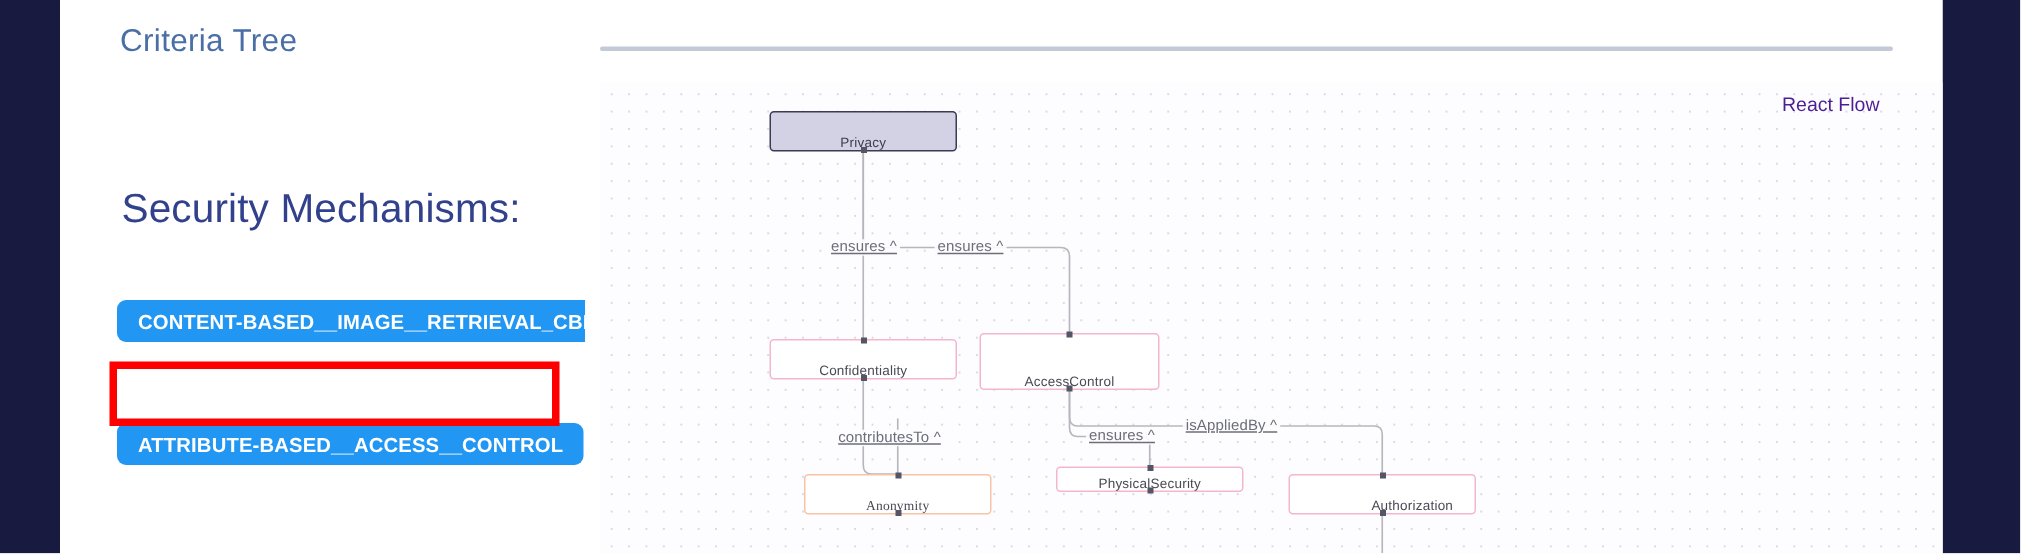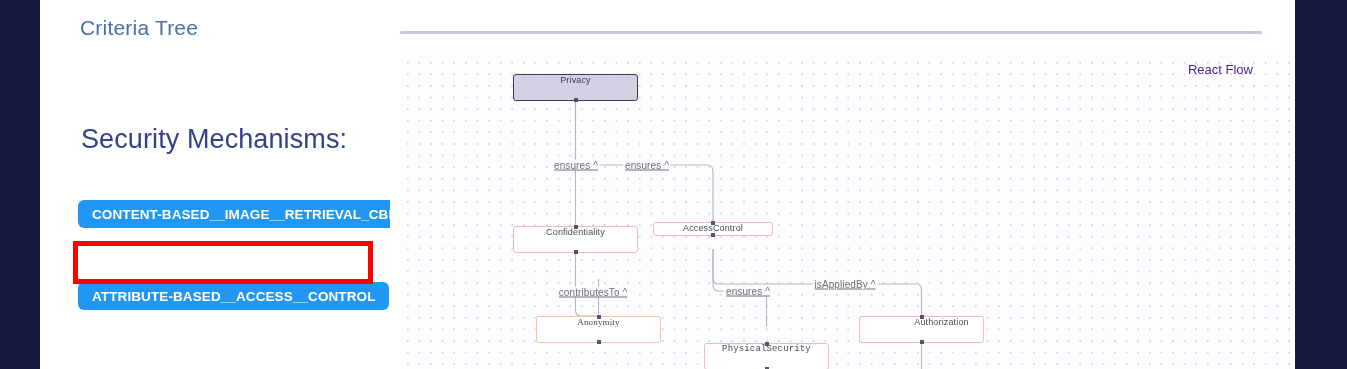--- a/index.html
+++ b/index.html
@@ -124,21 +124,21 @@
     font-size: 13px;
     color: #4c1d95;
     white-space: nowrap;
   }
 
   
   .node {
     position: absolute;
     box-sizing: border-box;
     display: flex;
-    align-items: flex-start;
+    align-items: flex-end;
     justify-content: center;
     font-size: 9px;
     color: #4a4a55;
     border-radius: 3px;
     background: #ffffff;
     letter-spacing: .15px;
   }
   .node.root {
     background: #d2d2e4;
     border: 1.4px solid #3b3b53;
@@ -228,47 +228,47 @@
         <span>Privacy</span>
         <span class="handle bottom"></span>
       </div>
 
       <div class="node pink" style="left:113px;top:171px;width:125px;height:27px;">
         <span class="handle top"></span>
         <span>Confidentiality</span>
         <span class="handle bottom"></span>
       </div>
 
-      <div class="node pink" style="left:253px;top:167px;width:120px;height:14px;">
+      <div class="node pink" style="left:253px;top:167px;width:120px;height:38px;">
         <span class="handle top"></span>
         <span>AccessControl</span>
         <span class="handle bottom"></span>
       </div>
 
       <div class="node peach" style="left:136px;top:261px;width:125px;height:27px;">
         <span class="handle top"></span>
         <span>Anonymity</span>
         <span class="handle bottom"></span>
       </div>
 
-      <div class="node pink" style="left:304px;top:288px;width:125px;height:27px;font-family:Liberation Mono, monospace;">
+      <div class="node pink" style="left:304px;top:256px;width:125px;height:17px;">
         <span class="handle top"></span>
         <span>PhysicalSecurity</span>
         <span class="handle bottom"></span>
       </div>
 
       <div class="node pink" style="left:459px;top:261px;width:125px;height:27px;padding-left:40px;">
         <span class="handle top"></span>
         <span>Authorization</span>
         <span class="handle bottom"></span>
       </div>
 
       <div class="edge-label" style="left:176px;top:110px;">ensures ^</div>
       <div class="edge-label" style="left:247px;top:110px;">ensures ^</div>
       <div class="edge-label" style="left:193px;top:237px;">contributesTo ^</div>
       <div class="edge-label" style="left:348px;top:236px;">ensures ^</div>
-      <div class="edge-label" style="left:421px;top:229px;margin-left:24px;">isAppliedBy ^</div>
+      <div class="edge-label" style="left:421px;top:229px;">isAppliedBy ^</div>
     </div>
 
     <div class="attribution">React Flow</div>
   </div>
 
 </div>
 
 </body></html>

